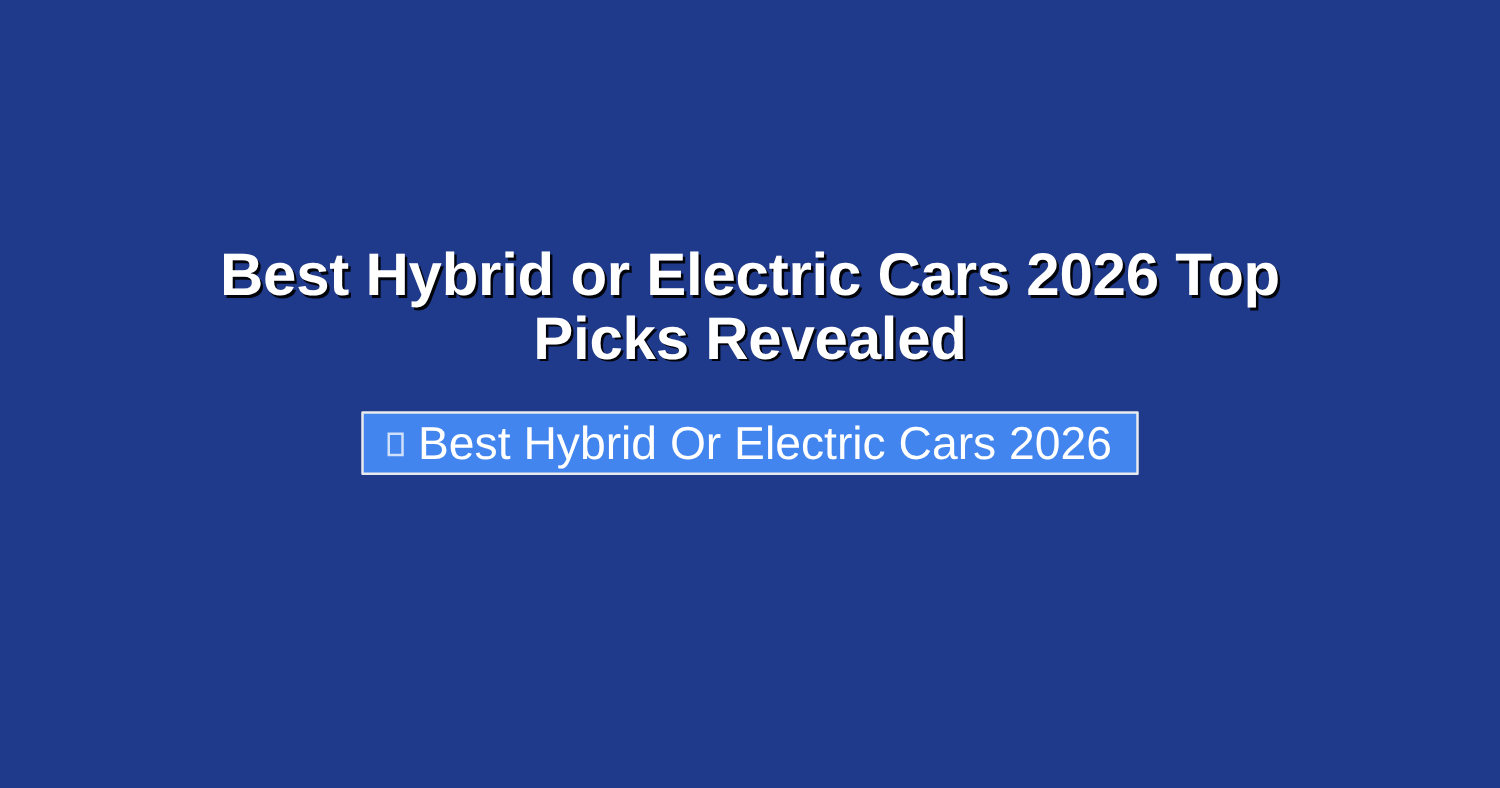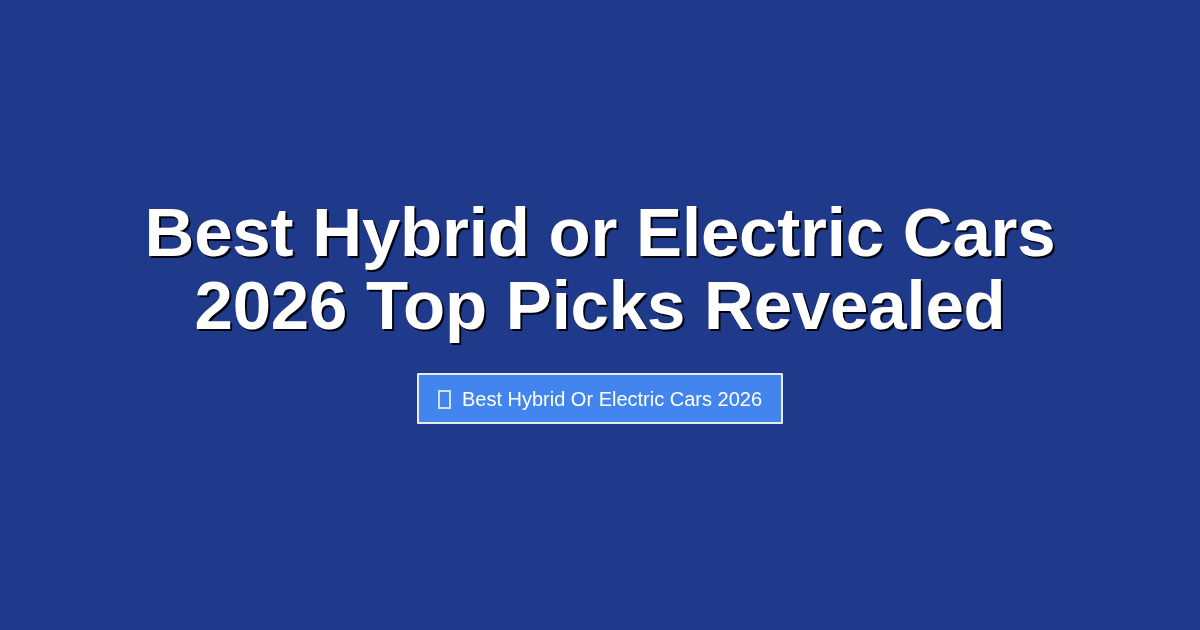--- a/index.html
+++ b/index.html
@@ -35,21 +35,21 @@
     flex-direction: column;
     align-items: center;
   }
 
   #page-title {
     width: 960px;
     margin: 0;
     text-align: center;
     color: #ffffff;
     font-family: "Liberation Sans", sans-serif;
-    font-size: 69px;
+    font-size: 48px;
     font-weight: bold;
     line-height: 1.06;
     letter-spacing: -0.2px;
     text-shadow: 2px 2px 0 rgba(0, 0, 0, 0.92);
     white-space: normal;
   }
 
   #badge-row {
     margin-top: 31px;
     display: flex;
@@ -63,21 +63,21 @@
     justify-content: center;
     gap: 11px;
     box-sizing: border-box;
     height: 51px;
     padding: 0 19px;
     background: #4285ef;
     border: 2px solid #e8eaed;
     border-radius: 1px;
     color: #ffffff;
     font-family: "Liberation Sans", sans-serif;
-    font-size: 20px;
+    font-size: 37px;
     font-weight: normal;
     line-height: 1;
     white-space: nowrap;
   }
 
   
   #badge-emoji-icon {
     display: inline-block;
     width: 13px;
     height: 19px;

